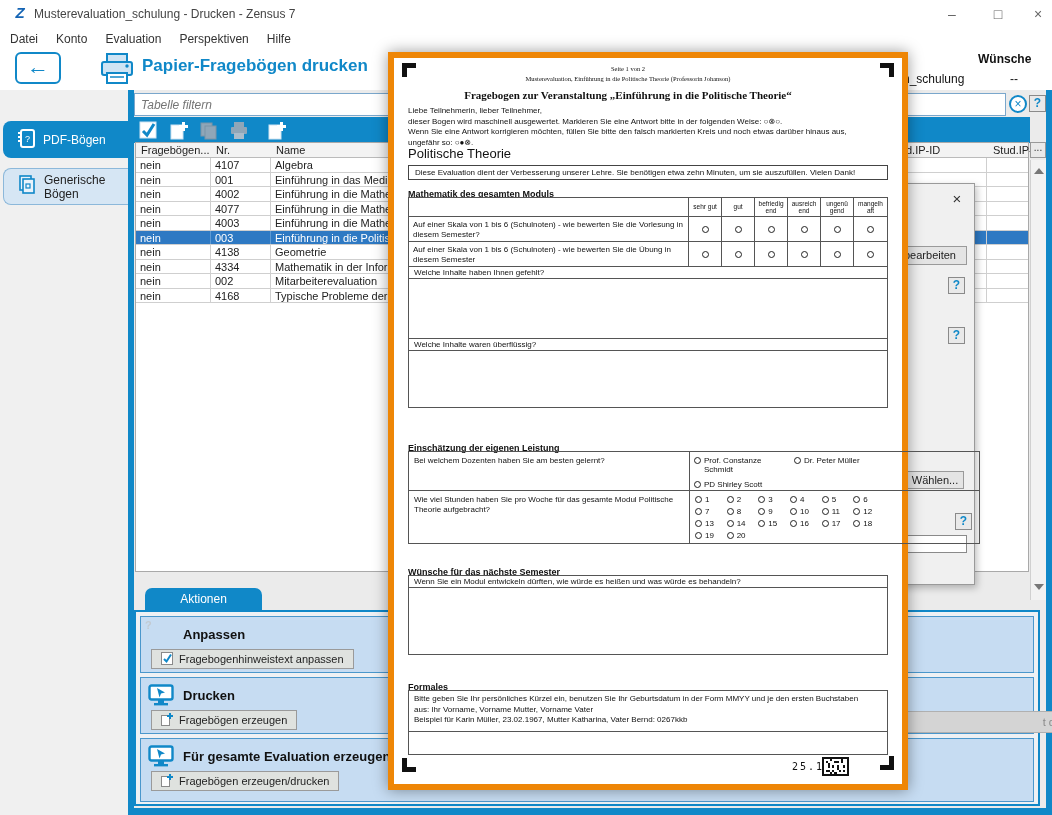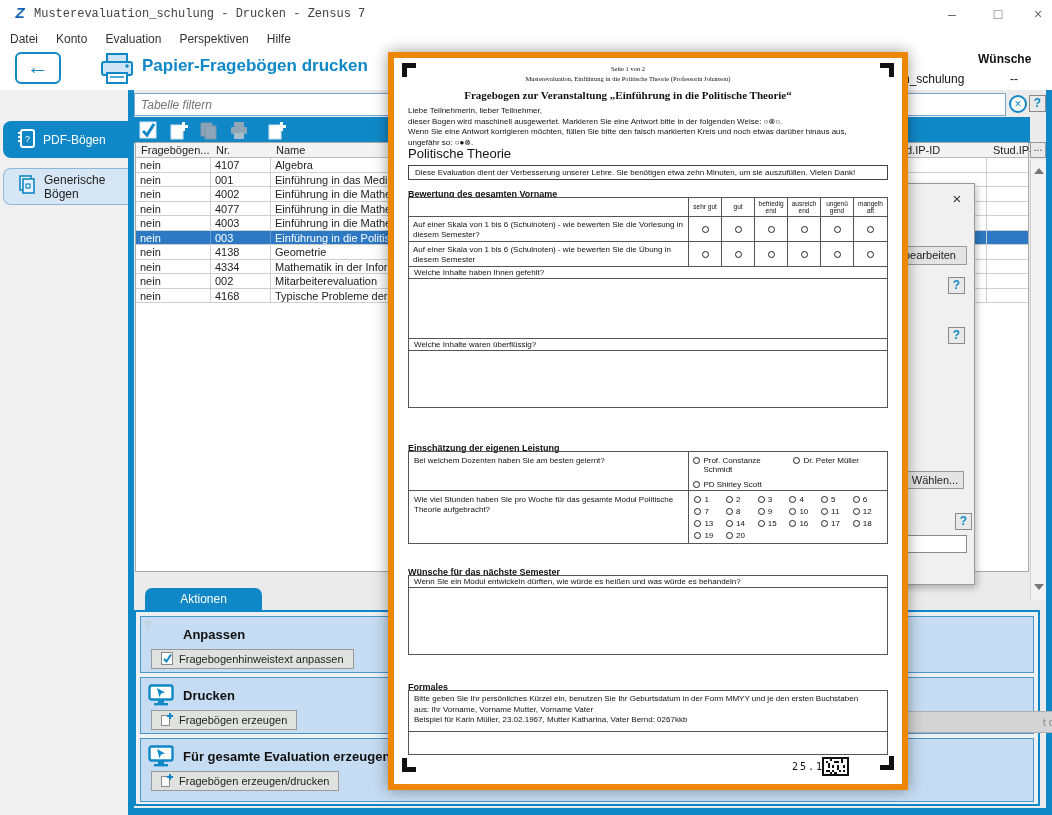--- a/index.html
+++ b/index.html
@@ -6,21 +6,21 @@
   html,body { width:1052px; height:815px; }
   body {
     font-family:"Liberation Sans", sans-serif;
     background:#f0f0f0; position:relative; overflow:hidden;
     color:#222;
   }
 
   
   #titlebar { position:absolute; left:0; top:0; width:1052px; height:28px; background:#ffffff; }
   #app-icon { position:absolute; left:12px; top:5px; width:16px; height:16px; color:#1464b4; font-weight:bold; font-size:15px; line-height:16px; text-align:center; font-style:italic; }
-  #win-title { position:absolute; left:34px; top:7px; font-size:12px; color:#444;font-family:Liberation Mono, monospace; }
+  #win-title { position:absolute; left:34px; top:7px; font-size:12px; color:#444; }
   .winctl { position:absolute; top:2px; width:34px; height:24px; text-align:center; font-size:14px; color:#666; line-height:24px; cursor:default; }
   #btn-min { left:935px; } #btn-max { left:981px; } #btn-close { left:1021px; }
 
   
   #menubar { position:absolute; left:0; top:28px; width:1052px; height:22px; background:#fff; display:flex; gap:18px; padding-left:10px; align-items:center; }
   .menu-item { font-size:12px; color:#333; }
 
   
   #headerband { position:absolute; left:0; top:50px; width:1052px; height:40px; background:#fff; }
   #back-btn { position:absolute; left:15px; top:2px; width:46px; height:32px; background:#fff; border:2px solid #1088c8; border-radius:6px; color:#1088c8; font-size:22px; font-weight:bold; text-align:center; line-height:26px; }
@@ -117,21 +117,21 @@
   .scale-cell:last-child { border-right:none; }
   .q-row { height:26px; display:flex; }
   .q-cell { width:281px; border-right:1px solid #555; font-size:8px; line-height:10px; padding:3px 4px 0 4px; }
   .c-cell { width:33.1px; border-right:1px solid #555; display:flex; align-items:center; justify-content:center; }
   .c-cell:last-child { border-right:none; }
   .cir { display:inline-block; width:7px; height:7px; border:1px solid #222; border-radius:50%; background:#fff; flex:none; }
   .open-label { height:13px; font-size:8px; line-height:12px; padding-left:5px; }
   .open-area1 { height:61px; }
   .open-area2 { height:58px; }
   #pv-h2 { top:385px; }
-  #est-table { position:absolute; left:14px; top:394px; width:480px; }
+  #est-table { position:absolute; left:14px; top:394px; width:572px; }
   .est-row { position:relative; border:1px solid #555; margin-top:-1px; display:flex; }
   .est-left { width:281px; border-right:1px solid #555; font-size:8px; line-height:10px; padding:4px 5px 0 5px; }
   .est-right { position:relative; width:198px; }
   #est-r1 { height:40px; }
   #est-r2 { height:54px; }
   .doz-opt { position:absolute; display:flex; gap:3px; font-size:8px; line-height:9px; }
   .doz-opt .cir { margin-top:1px; }
   #hours-grid { position:absolute; left:5px; top:4px; width:190px; display:grid; grid-template-columns:repeat(6,1fr); row-gap:3px; }
   .hour-opt { display:flex; gap:3px; font-size:8px; line-height:9px; align-items:center; }
   #pv-h3 { top:509px; }
@@ -405,21 +405,21 @@
     <div id="pv-title" class="pv-center">Fragebogen zur Veranstaltung „Einführung in die Politische Theorie“</div>
     <div id="pv-intro">
         <div>Liebe Teilnehmerin, lieber Teilnehmer,</div>
         <div>dieser Bogen wird maschinell ausgewertet. Markieren Sie eine Antwort bitte in der folgenden Weise: ○⊗○.</div>
         <div>Wenn Sie eine Antwort korrigieren möchten, füllen Sie bitte den falsch markierten Kreis und noch etwas darüber hinaus aus,</div>
         <div>ungefähr so: ○●⊗.</div>
       </div>
     <div id="pv-module">Politische Theorie</div>
     <div id="pv-thanks">Diese Evaluation dient der Verbesserung unserer Lehre. Sie benötigen etwa zehn Minuten, um sie auszufüllen. Vielen Dank!</div>
 
-    <div id="pv-h1" class="pv-h">Bewertung des gesamten Vorname</div>
+    <div id="pv-h1" class="pv-h">Mathematik des gesamten Moduls</div>
     <div id="rating-stack">
         <div class="prow" id="scale-row">
           <div class="scale-q"></div>
           <div class="scale-cell">sehr gut</div>
           <div class="scale-cell">gut</div>
           <div class="scale-cell">befriedig end</div>
           <div class="scale-cell">ausreich end</div>
           <div class="scale-cell">ungenü gend</div>
           <div class="scale-cell">mangelh aft</div>
         </div>

